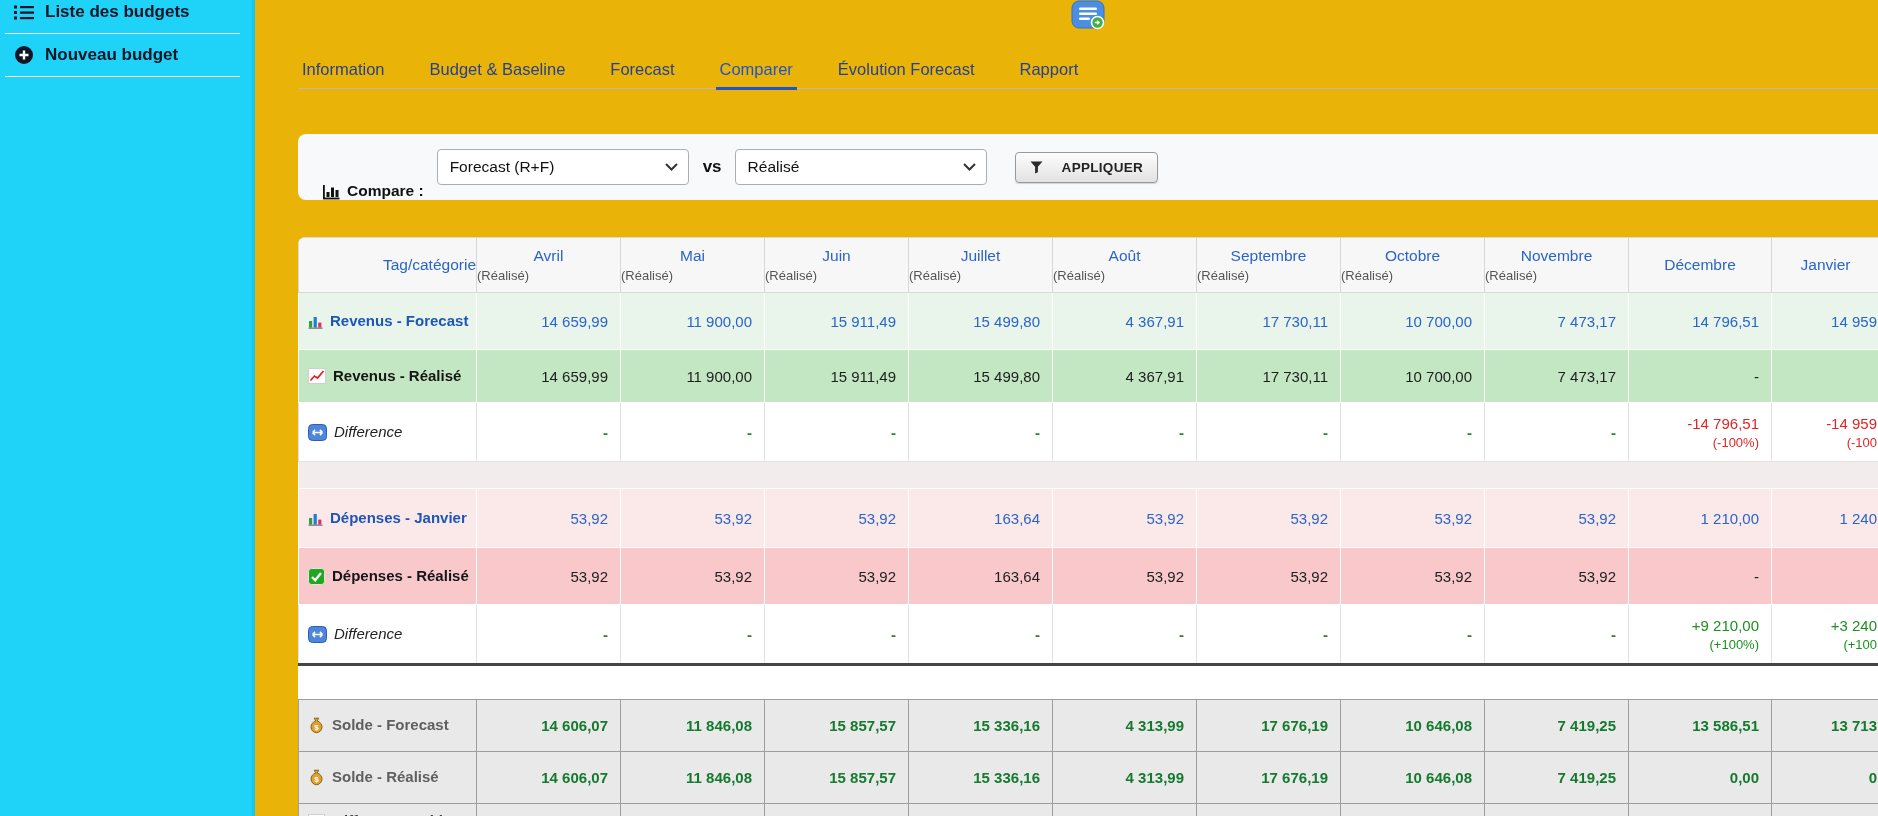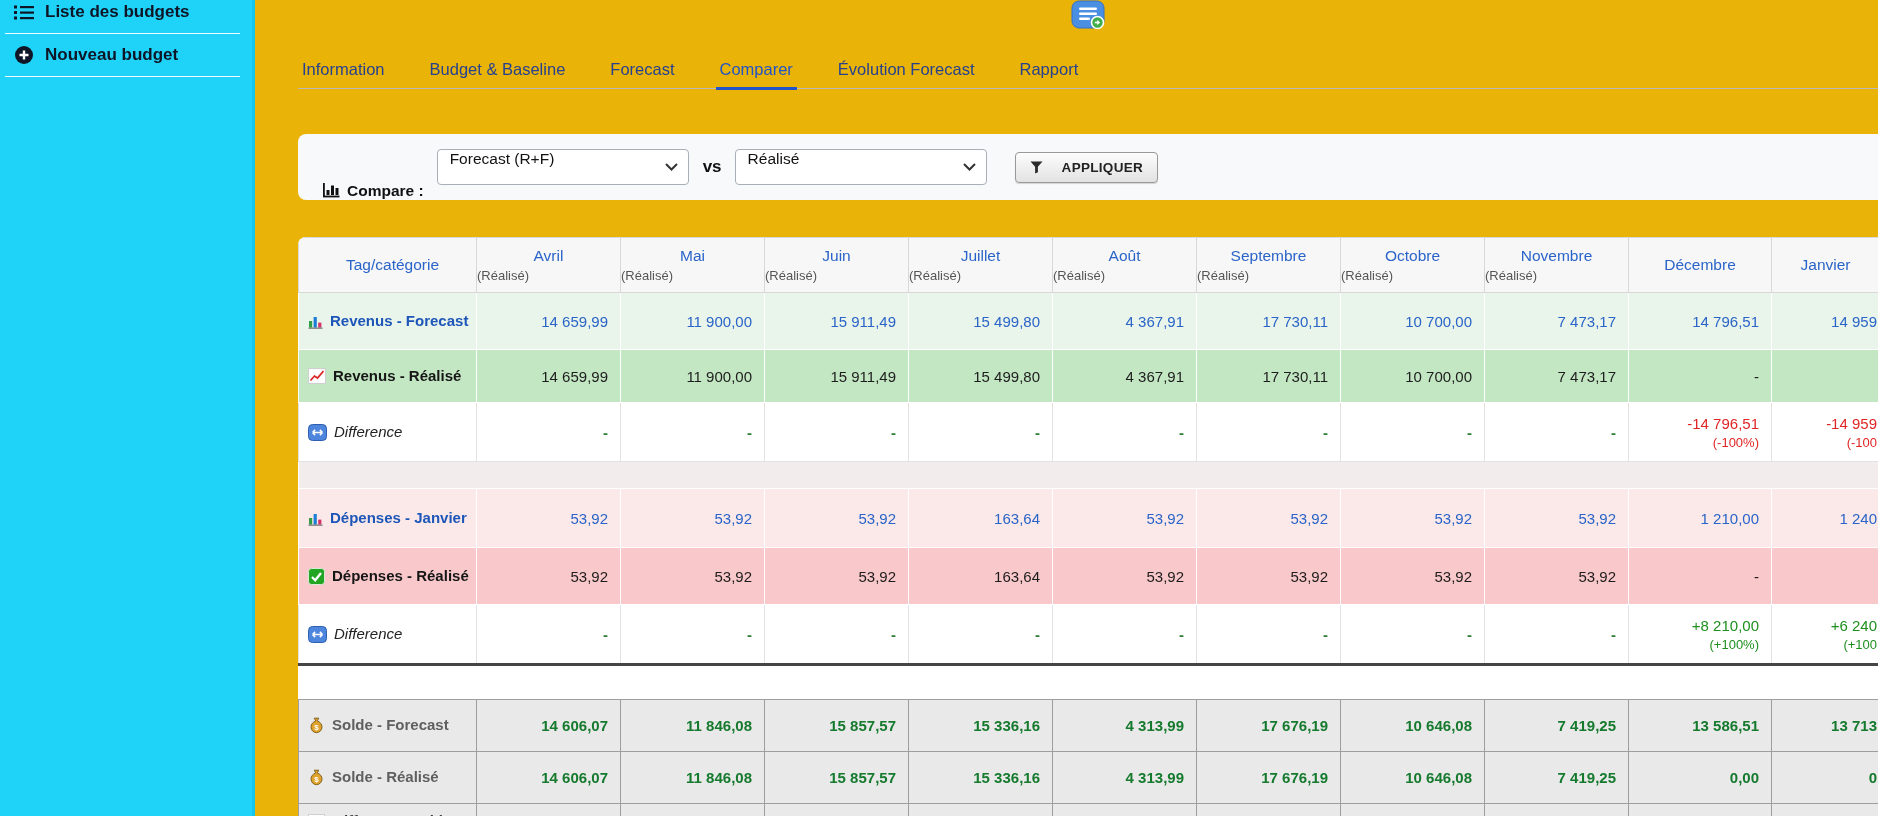--- a/index.html
+++ b/index.html
@@ -17,35 +17,35 @@
   #main{position:absolute;left:255px;top:0;right:0;bottom:0;padding-left:43px;}
   .header-row{display:flex;align-items:center;gap:10px;margin-top:0;height:32px;overflow:hidden;flex-direction:column;}
   .page-title{color:#2a5bc0;font-size:17px;text-decoration:none;cursor:pointer;margin-top:-4px;}
   
   .tabs{display:flex;gap:37px;margin-top:22px;border-bottom:1px solid #b9b9b9;}
   .tab{padding:6px 4px 9px;font-size:16.5px;color:#26418f;cursor:pointer;white-space:nowrap;}
   .tab.active{color:#2054c8;border-bottom:3px solid #2054c8;margin-bottom:-2px;padding-bottom:7px;}
   
   .compare-card{margin-top:45px;height:66px;background:#f8f9fa;border-radius:8px 0 0 8px;
                 display:flex;align-items:center;padding-left:24px;}
-  .compare-label{display:flex;align-items:flex-start;gap:7px;font-weight:700;font-size:15.5px;color:#111;margin-top:48px;}
+  .compare-label{display:flex;align-items:flex-end;gap:7px;font-weight:700;font-size:15.5px;color:#111;margin-top:48px;}
   .select{width:228px;height:34px;background:#fff;border:1px solid #a9afb6;border-radius:4px;
-          display:flex;justify-content:space-between;padding:0 10px 0 12px;
+          display:flex;align-items:center;justify-content:space-between;padding:0 10px 0 12px;
           font-size:15.5px;color:#111;cursor:pointer;margin-left:13px;}
   .vs{font-weight:700;font-size:17px;color:#111;margin-left:14px;}
   .apply-btn{margin-left:28px;height:31px;padding:0 14px;display:flex;align-items:center;gap:19px;
              font-size:13.5px;font-weight:700;color:#222;letter-spacing:.3px;
              background:linear-gradient(#fdfdfd,#e2e2e2);border:1px solid #999;border-radius:4px;
              box-shadow:0 1px 1px rgba(0,0,0,.15);cursor:pointer;white-space:nowrap;}
   
   .table-wrap{margin-top:37px;width:1581px;border-radius:8px 0 0 0;overflow:hidden;}
   table{table-layout:fixed;border-collapse:collapse;width:1581px;background:#fff;}
   th,td{padding:0;vertical-align:middle;}
   thead th{background:#f7f7f8;border:1px solid #d8d8d8;height:54px;font-weight:400;}
-  thead th.firstcol{text-align:center;padding-left:10px;color:#2a64c8;font-size:15.5px;}
+  thead th.firstcol{text-align:right;padding-left:10px;color:#2a64c8;font-size:15.5px;}
   .mon{color:#2a64c8;font-size:15.5px;text-align:center;}
   .sub{color:#555;font-size:13px;text-align:left;margin-top:3px;}
   .lab{display:flex;align-items:center;gap:7px;padding:0 4px 0 9px;font-weight:700;font-size:15px;line-height:1.25;}
   .lab.link{color:#1d56b8;cursor:pointer;}
   td.val{text-align:right;padding-right:12px;font-size:15px;}
   td.val:last-child{padding-right:2px;}
   .pct{font-size:13px;margin-top:3px;}
   
   .r-glight td{height:56px;background:#e9f5ea;border:1px solid #fff;}
   .r-green  td{height:52px;background:#c3e6c3;border:1px solid #fff;}
@@ -475,25 +475,25 @@
               <td class="val">
                 <div class="v-dash">-</div>
               </td>
               <td class="val">
                 <div class="v-dash">-</div>
               </td>
               <td class="val">
                 <div class="v-dash">-</div>
               </td>
               <td class="val">
-                <div class="v-green">+8 210,00</div>
+                <div class="v-green">+9 210,00</div>
                 <div class="pct v-green">(+100%)</div>
               </td>
               <td class="val">
-                <div class="v-green">+6 240</div>
+                <div class="v-green">+3 240</div>
                 <div class="pct v-green">(+100</div>
               </td>
             </tr>
             <tr class="r-spline">
               <td colspan="11"></td>
             </tr>
             <tr class="r-solde">
               <td>
                 <div class="lab">
                   <span class="icn">

